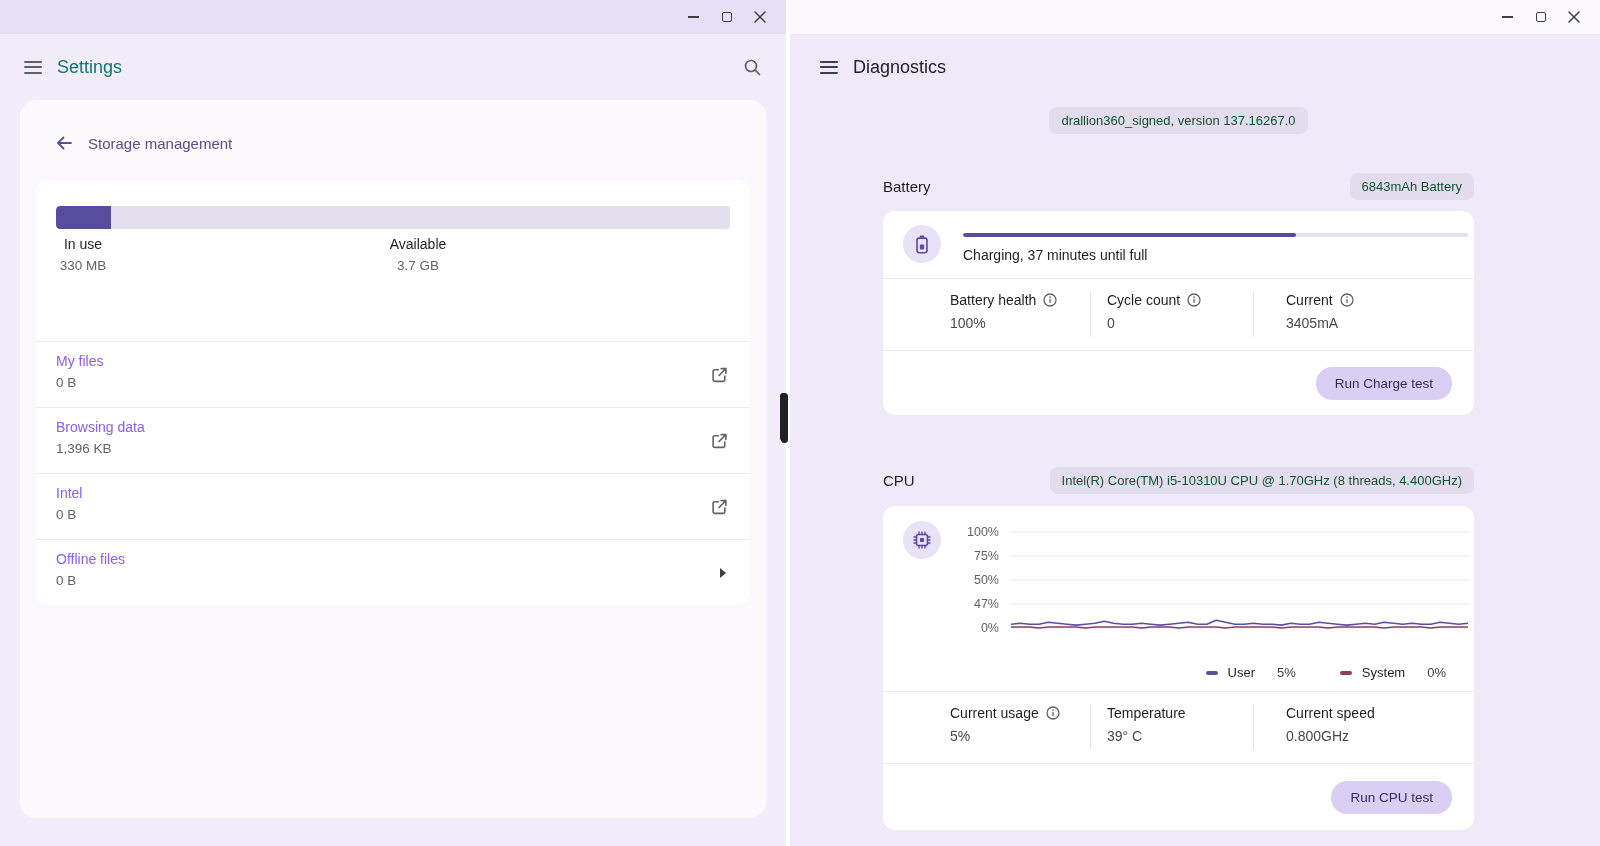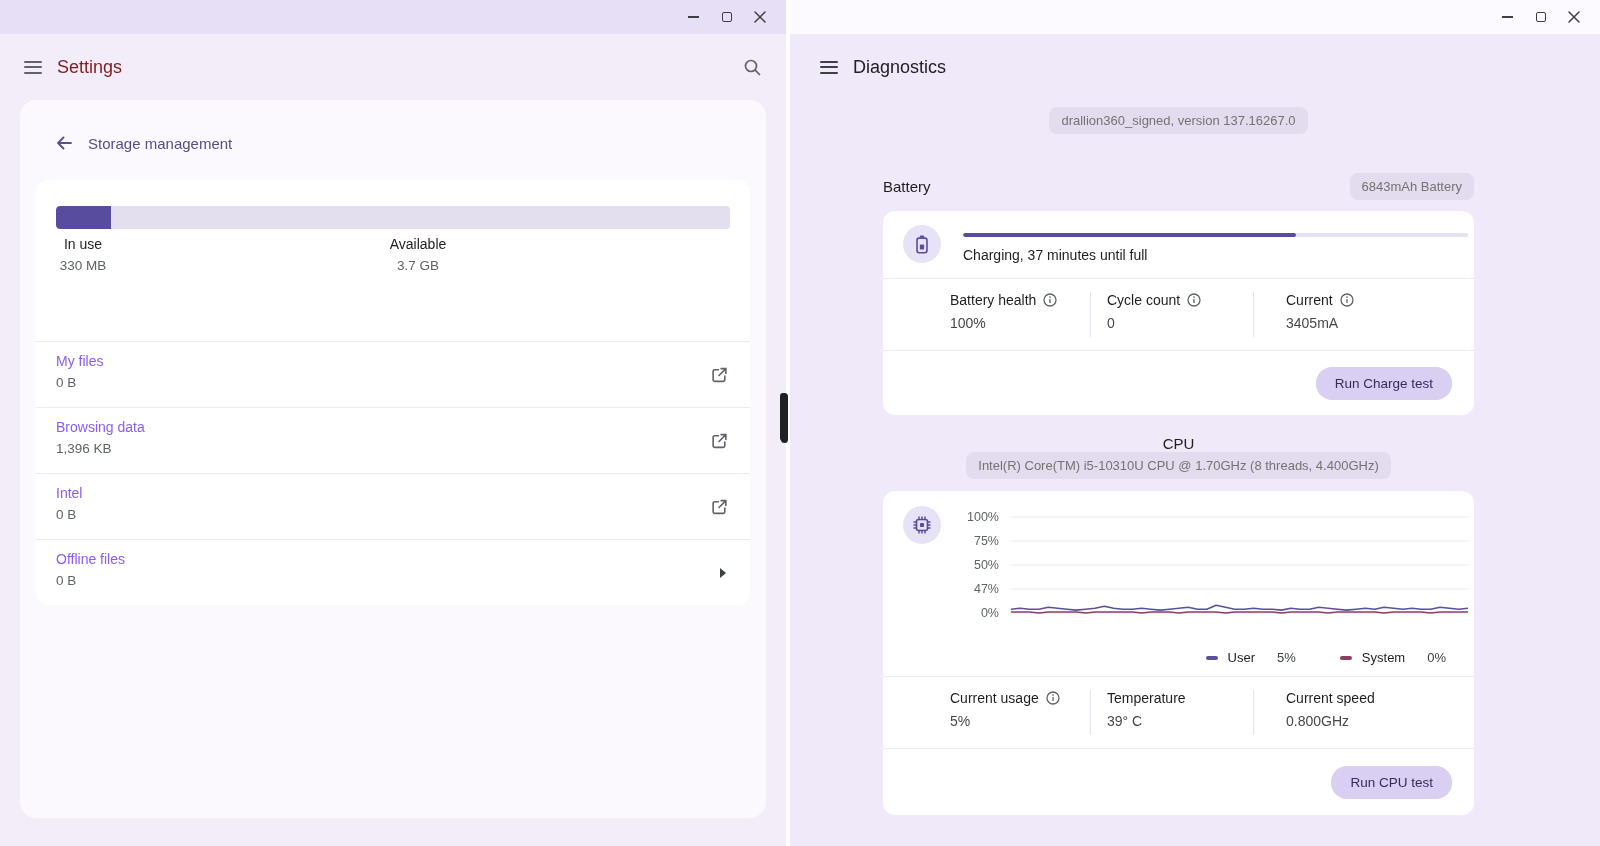--- a/index.html
+++ b/index.html
@@ -23,21 +23,21 @@
   .ic-min { width: 11px; height: 2px; background: #3c4043; }
   .ic-max { width: 10px; height: 10px; border: 1.6px solid #3c4043; border-radius: 2px; }
 
   
   .app-header { height: 66px; display: flex; align-items: center; padding: 0 24px; }
   #win-right .app-header { padding: 0 30px; }
   .hamburger { width: 18px; display: flex; flex-direction: column; gap: 3.5px; cursor: pointer; }
   .hamburger span { height: 2px; border-radius: 1px; background: #5f6368; }
   #win-right .hamburger span { background: #3c4043; }
   .app-title { font-size: 18px; margin-left: 15px; }
-  #win-left  .app-title { color: #7f1d1d; }
+  #win-left  .app-title { color: #0f766e; }
   #win-right .app-title { color: #202124; font-weight: 500; }
   .header-search { margin-left: auto; cursor: pointer; display: flex; }
 
   
   .settings-card {
     position: absolute; left: 20px; right: 20px; top: 100px; bottom: 28px;
     background: #fbf8fe; border-radius: 16px;
   }
   .back-row { display: flex; align-items: center; height: 22px; margin: 32px 0 0 34px; text-align: center; }
   .back-btn { display: flex; cursor: pointer; }
@@ -57,24 +57,24 @@
   .storage-row { height: 66px; border-top: 1px solid #eceaf2; padding: 11px 20px 0 20px; position: relative; cursor: pointer; }
   .row-label { font-size: 14px; color: #8b5cf6; margin-bottom: 6px; }
   .row-value { font-size: 13.5px; color: #5f6368; }
   .row-icon { position: absolute; right: 22px; top: 50%; transform: translateY(-50%); display: flex; }
 
   .scroll-thumb { position: absolute; right: 0; top: 393px; width: 6px; height: 48px; background: #202124; border-radius: 3px; }
 
   
   .content-col { position: absolute; left: 93px; width: 591px; top: 100px; }
   .chip-row { text-align: center; margin-top: 7px; }
-  .chip { display: inline-block; background: #e3dcee; border-radius: 8px; padding: 6px 12px; font-size: 13px; color: #737373; }
+  .chip { display: inline-block; background: #e3dcee; border-radius: 8px; padding: 6px 12px; font-size: 13px; color: #14532d; }
   .section-head { display: flex; align-items: center; justify-content: space-between; }
   .section-head.battery { margin-top: 39px; }
-  .section-head.cpu { margin-top: 20px; flex-direction: column; }
+  .section-head.cpu { margin-top: 52px; }
   .section-title { font-size: 15px; font-weight: 500; color: #1f1f1f; }
 
   .diag-card { background: #ffffff; border-radius: 12px; overflow: hidden; }
   #battery-card { margin-top: 11px; height: 204px; }
   #cpu-card { margin-top: 12px; height: 324px; }
   .hdiv { height: 1px; background: #eceaf2; }
 
   .icon-circle { width: 38px; height: 38px; border-radius: 50%; background: #e8e2f7; display: flex; align-items: center; justify-content: center; flex: none; }
 
   .bat-row1 { height: 67px; display: flex; padding: 14px 6px 0 20px; }

